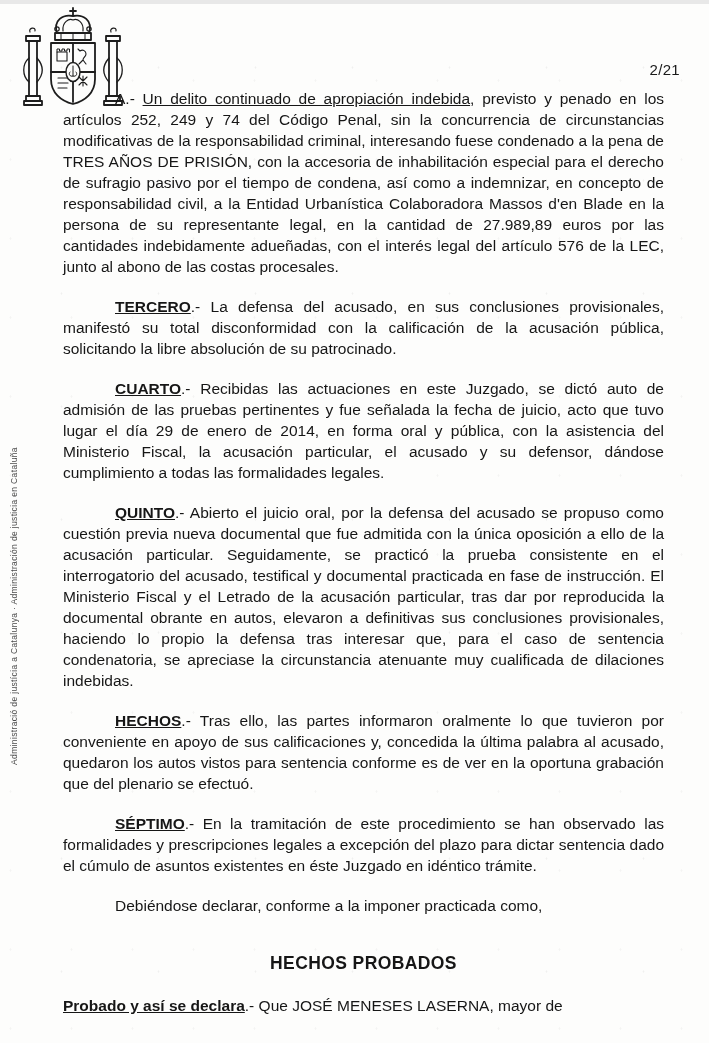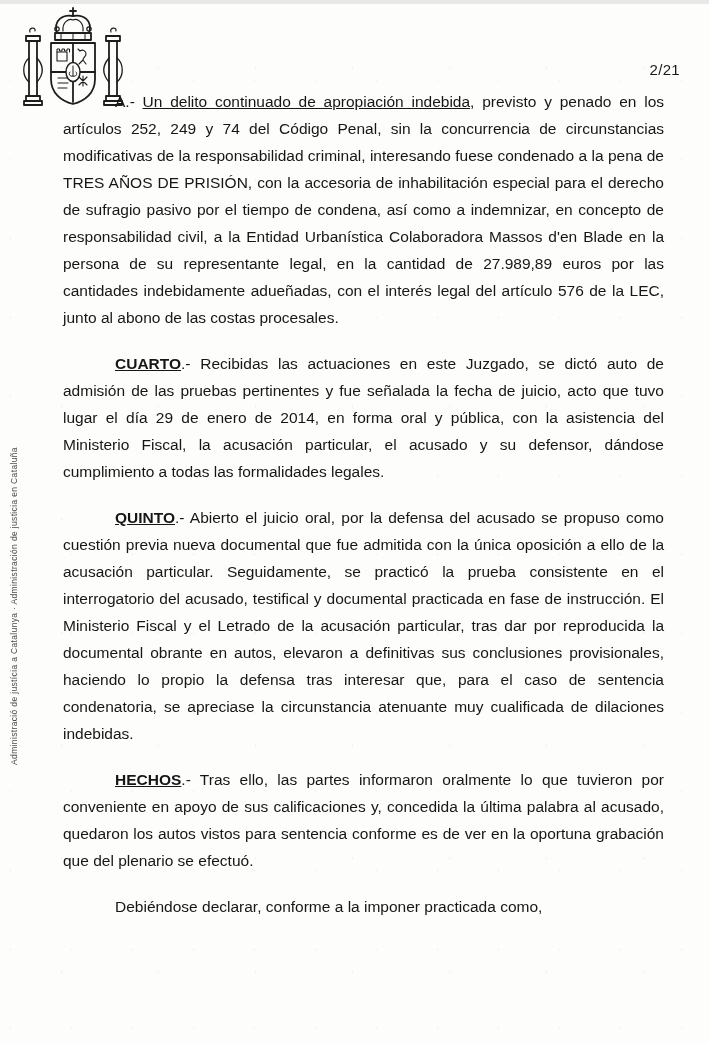--- a/index.html
+++ b/index.html
@@ -47,21 +47,21 @@
     font-size: 8.5px;
     letter-spacing: 0.35px;
     color: #4b4b4b;
   }
   .doc-body {
     position: absolute;
     left: 63px;
     top: 84px;
     width: 601px;
     font-size: 15.5px;
-    line-height: 27px;
+    line-height: 21px;
     text-align: justify;
   }
   .doc-body p {
     margin: 0 0 19px 0;
     text-indent: 52px;
   }
   .doc-body p.heading {
     text-align: center;
     text-indent: 0;
     font-weight: bold;
@@ -132,19 +132,23 @@
       <path d="M95,52 C102,58 102,70 95,76 M87,52 C80,60 80,68 87,76" stroke-width="1.3"></path>
     </g>
   </svg>
 
   <div class="page-number">2/21</div>
 
   <div class="sidebar-vertical">Administració de justícia a Catalunya · Administración de justicia en Cataluña</div>
 
   <div class="doc-body" id="doc-body">
       <p class="body"><span class="seg-normal">A.- </span><span class="seg-underline">Un delito continuado de apropiación indebida</span><span class="seg-normal">, previsto y penado en los artículos 252, 249 y 74 del Código Penal, sin la concurrencia de circunstancias modificativas de la responsabilidad criminal, interesando fuese condenado a la pena de TRES AÑOS DE PRISIÓN, con la accesoria de inhabilitación especial para el derecho de sufragio pasivo por el tiempo de condena, así como a indemnizar, en concepto de responsabilidad civil, a la Entidad Urbanística Colaboradora Massos d'en Blade en la persona de su representante legal, en la cantidad de 27.989,89 euros por las cantidades indebidamente adueñadas, con el interés legal del artículo 576 de la LEC, junto al abono de las costas procesales.</span></p>
+      <p class="body"><span class="seg-bold-underline">TERCERO</span><span class="seg-normal">.- La defensa del acusado, en sus conclusiones provisionales, manifestó su total disconformidad con la calificación de la acusación pública, solicitando la libre absolución de su patrocinado.</span></p>
       <p class="body"><span class="seg-bold-underline">CUARTO</span><span class="seg-normal">.- Recibidas las actuaciones en este Juzgado, se dictó auto de admisión de las pruebas pertinentes y fue señalada la fecha de juicio, acto que tuvo lugar el día 29 de enero de 2014, en forma oral y pública, con la asistencia del Ministerio Fiscal, la acusación particular, el acusado y su defensor, dándose cumplimiento a todas las formalidades legales.</span></p>
       <p class="body"><span class="seg-bold-underline">QUINTO</span><span class="seg-normal">.- Abierto el juicio oral, por la defensa del acusado se propuso como cuestión previa nueva documental que fue admitida con la única oposición a ello de la acusación particular. Seguidamente, se practicó la prueba consistente en el interrogatorio del acusado, testifical y documental practicada en fase de instrucción. El Ministerio Fiscal y el Letrado de la acusación particular, tras dar por reproducida la documental obrante en autos, elevaron a definitivas sus conclusiones provisionales, haciendo lo propio la defensa tras interesar que, para el caso de sentencia condenatoria, se apreciase la circunstancia atenuante muy cualificada de dilaciones indebidas.</span></p>
       <p class="body"><span class="seg-bold-underline">HECHOS</span><span class="seg-normal">.- Tras ello, las partes informaron oralmente lo que tuvieron por conveniente en apoyo de sus calificaciones y, concedida la última palabra al acusado, quedaron los autos vistos para sentencia conforme es de ver en la oportuna grabación que del plenario se efectuó.</span></p>
+      <p class="body"><span class="seg-bold-underline">SÉPTIMO</span><span class="seg-normal">.- En la tramitación de este procedimiento se han observado las formalidades y prescripciones legales a excepción del plazo para dictar sentencia dado el cúmulo de asuntos existentes en éste Juzgado en idéntico trámite.</span></p>
       <p class="body"><span class="seg-normal">Debiéndose declarar, conforme a la imponer practicada como,</span></p>
+      <p class="heading"><span class="seg-normal">HECHOS PROBADOS</span></p>
+      <p class="no-indent"><span class="seg-bold-underline">Probado y así se declara</span><span class="seg-normal">.- Que JOSÉ MENESES LASERNA, mayor de</span></p>
     </div>
 
 </div>
 
 </body></html>

